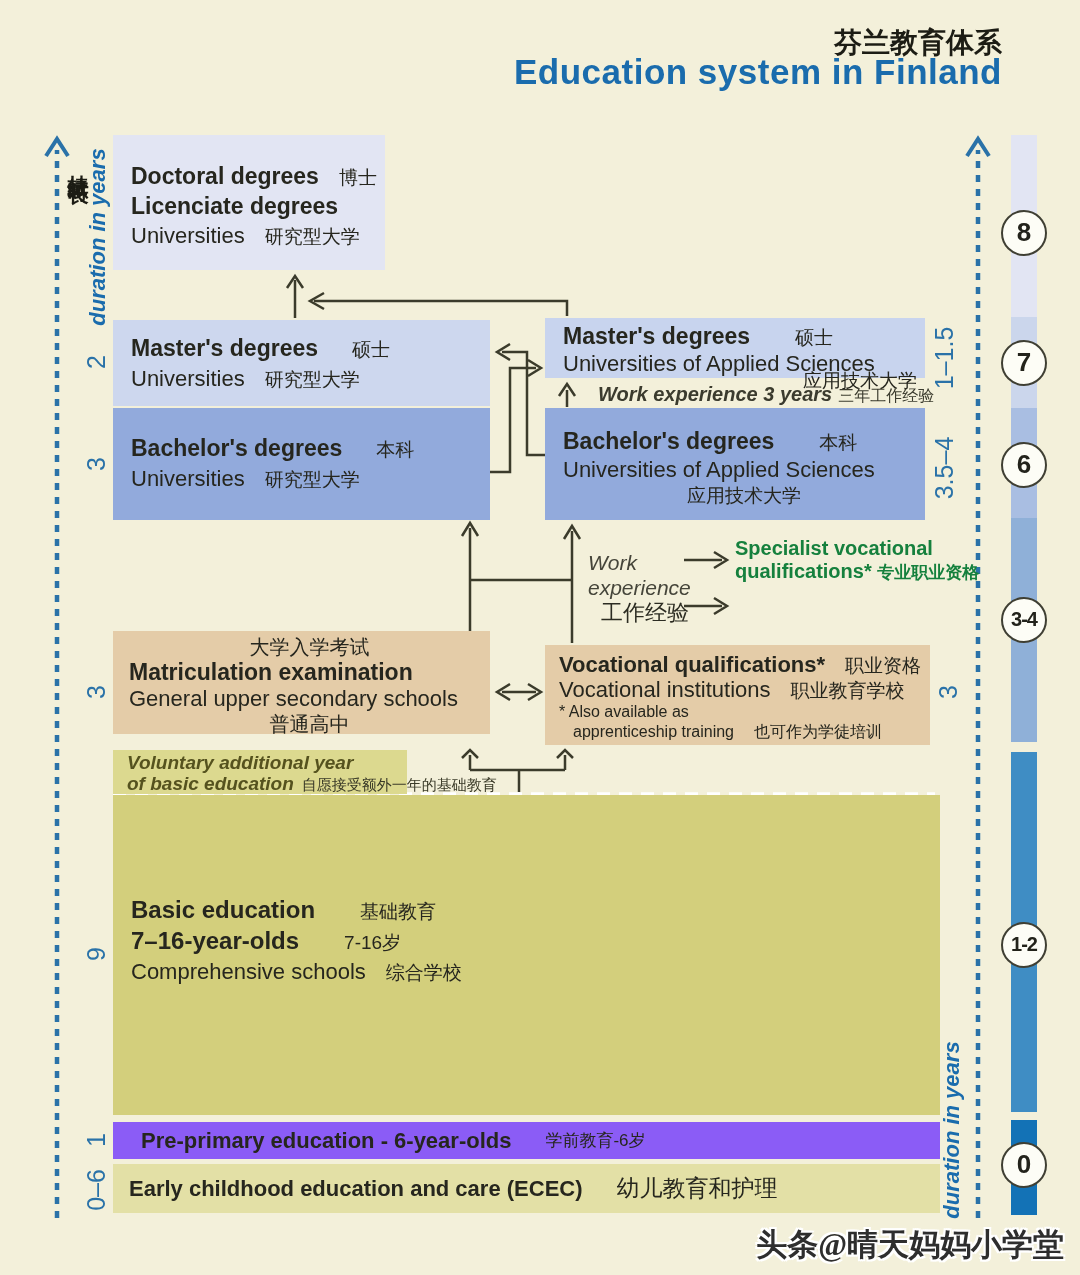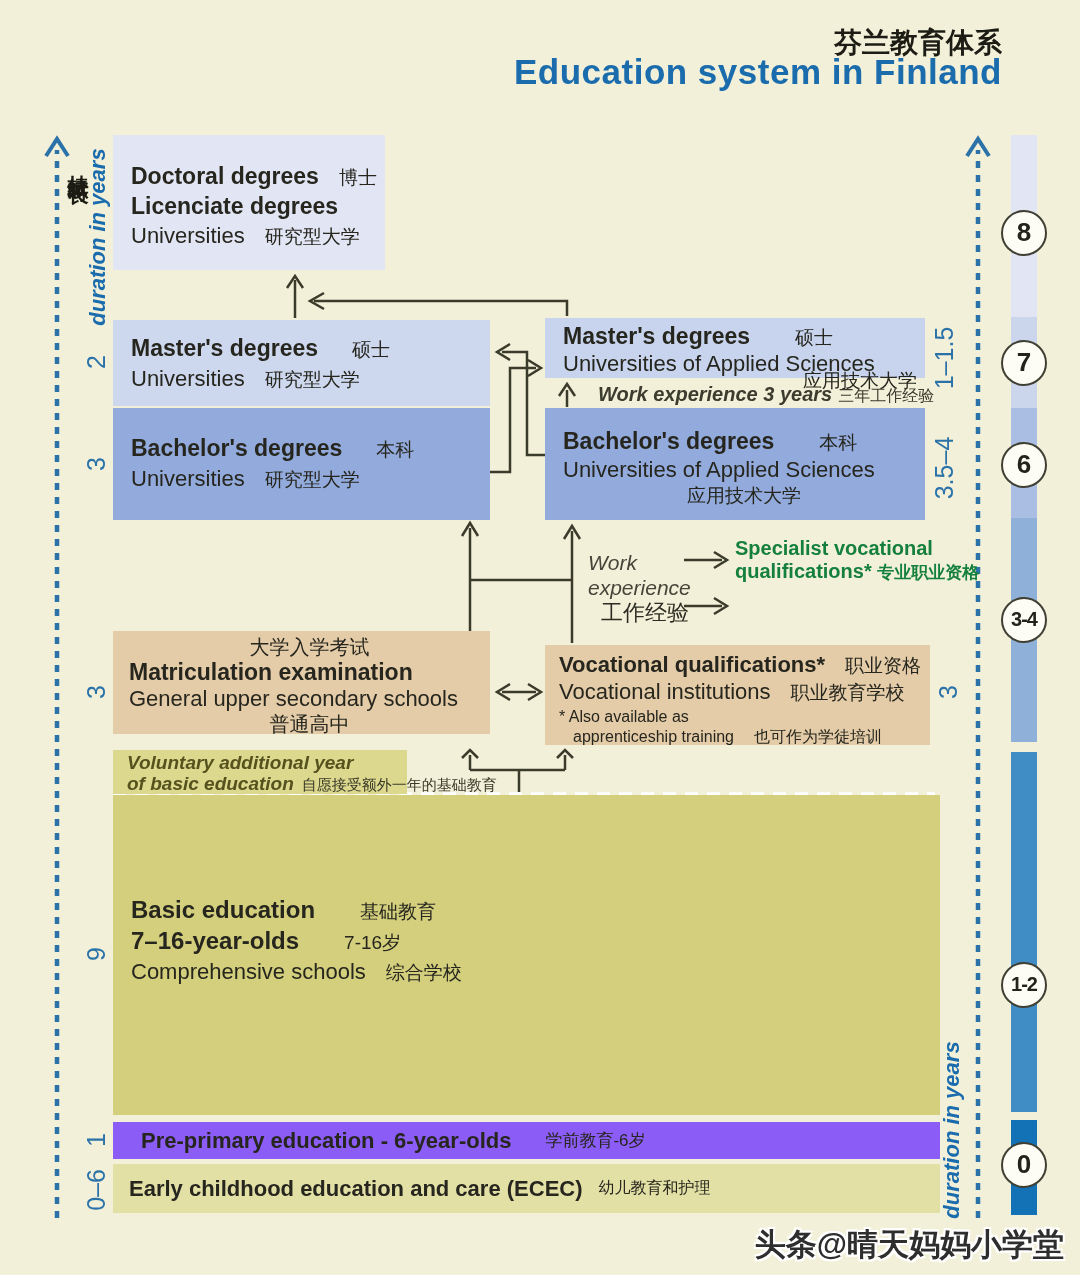--- a/index.html
+++ b/index.html
@@ -58,21 +58,21 @@
   .s6{top:408px;height:110px;background:#a9bee2;}
   .s34{top:518px;height:224px;background:#8fb0d8;}
   .s12{top:752px;height:360px;background:#3f8dc4;}
   .s0{top:1120px;height:95px;background:#1372b6;}
   .circ{position:absolute;left:1001px;width:46px;height:46px;border-radius:50%;
         background:#fdfdf6;border:2.5px solid #3f3f33;box-sizing:border-box;
         text-align:center;line-height:41px;font-size:26px;font-weight:bold;color:#23231b;}
   .circ.small{font-size:20px;letter-spacing:-1px;}
   
   .watermark{right:16px;top:1224px;font-size:31px;font-weight:bold;color:#2e2e2e;
-    text-shadow:-2px -2px 0 #fff,2px -2px 0 #fff,-2px 2px 0 #fff,2px 2px 0 #fff,0 2px 0 #fff,0 -2px 0 #fff;}
+    text-shadow:-2px -2px 0 #fff,2px -2px 0 #fff,-2px 2px 0 #fff,2px 2px 0 #fff,0 2px 0 #fff,0 -2px 0 #fff;font-family:Liberation Serif, serif;}
   svg.overlay{position:absolute;left:0;top:0;pointer-events:none;}
 </style>
 </head>
 <body>
 
 <div class="canvas">
 
   <div class="abs title-zh">芬兰教育体系</div>
   <div class="abs title-en">Education system in Finland</div>
 
@@ -170,21 +170,21 @@
 
   <div class="box b-matric matric">
     <div class="ln center zh" style="line-height:24px;font-size:20px;">大学入学考试</div>
     <div class="ln" style="line-height:26px;"><b>Matriculation examination</b></div>
     <div class="ln" style="line-height:26px;"><span>General upper secondary schools</span></div>
     <div class="ln center zh" style="line-height:24px;font-size:20px;">普通高中</div>
   </div>
 
   <div class="box b-voc">
     <div class="ln" style="line-height:25px;"><b style="font-size:22px;">Vocational qualifications*</b><span class="zh m20">职业资格</span></div>
-    <div class="ln" style="line-height:28px;"><span>Vocational institutions</span><span class="zh m20">职业教育学校</span></div>
+    <div class="ln" style="line-height:23px;"><span>Vocational institutions</span><span class="zh m20">职业教育学校</span></div>
     <div class="voc-note">* Also available as</div>
     <div class="voc-note" style="padding-left:14px;"><span>apprenticeship training</span><span class="zh-s m20">也可作为学徒培训</span></div>
   </div>
 
   <div class="box b-voluntary">
     <div class="vol">Voluntary additional year</div>
     <div class="vol"><span>of basic education</span><span class="zh-n">自愿接受额外一年的基础教育</span></div>
   </div>
 
   <div class="box b-basic">
@@ -193,21 +193,21 @@
     <div class="ln" style="line-height:29px;"><span>Comprehensive schools</span><span class="zh m20">综合学校</span></div>
   </div>
 
   <div class="box b-preprimary">
     <b style="font-size:22px;">Pre-primary education - 6-year-olds</b>
     <span class="zh-s" style="margin-left:34px;font-size:17px;">学前教育-6岁</span>
   </div>
 
   <div class="box b-ecec">
     <b style="font-size:22px;">Early childhood education and care (ECEC)</b>
-    <span class="zh-s" style="margin-left:16px;font-size:16px;">幼儿教育和护理</span>
+    <span class="zh-s" style="margin-left:34px;font-size:23px;">幼儿教育和护理</span>
   </div>
 
   <div class="abs workexp3">
     <span>Work experience 3 years</span><span class="zh-n">三年工作经验</span>
   </div>
 
   <div class="abs workexp">
     <div>Work</div>
     <div>experience</div>
     <div class="zh-n">工作经验</div>
@@ -223,18 +223,18 @@
   <div class="seg s7"></div>
   <div class="seg s6"></div>
   <div class="seg s34"></div>
   <div class="seg s12"></div>
   <div class="seg s0"></div>
 
   <div class="circ" style="top:210px;">8</div>
   <div class="circ" style="top:340px;">7</div>
   <div class="circ" style="top:442px;">6</div>
   <div class="circ small" style="top:597px;">3-4</div>
-  <div class="circ small" style="top:962px;">1-2</div>
+  <div class="circ small" style="top:922px;">1-2</div>
   <div class="circ" style="top:1142px;">0</div>
 
   <div class="abs watermark">头条@晴天妈妈小学堂</div>
 
 </div>
 
 </body></html>

